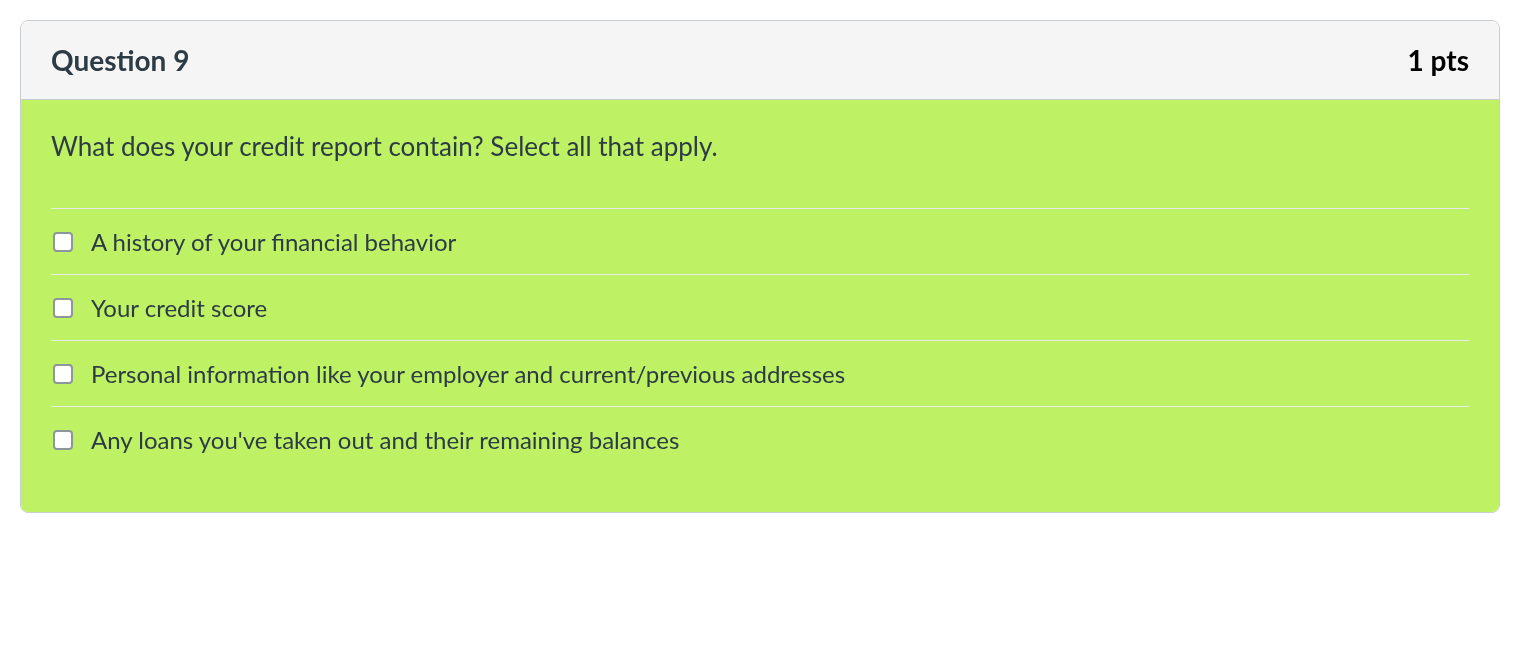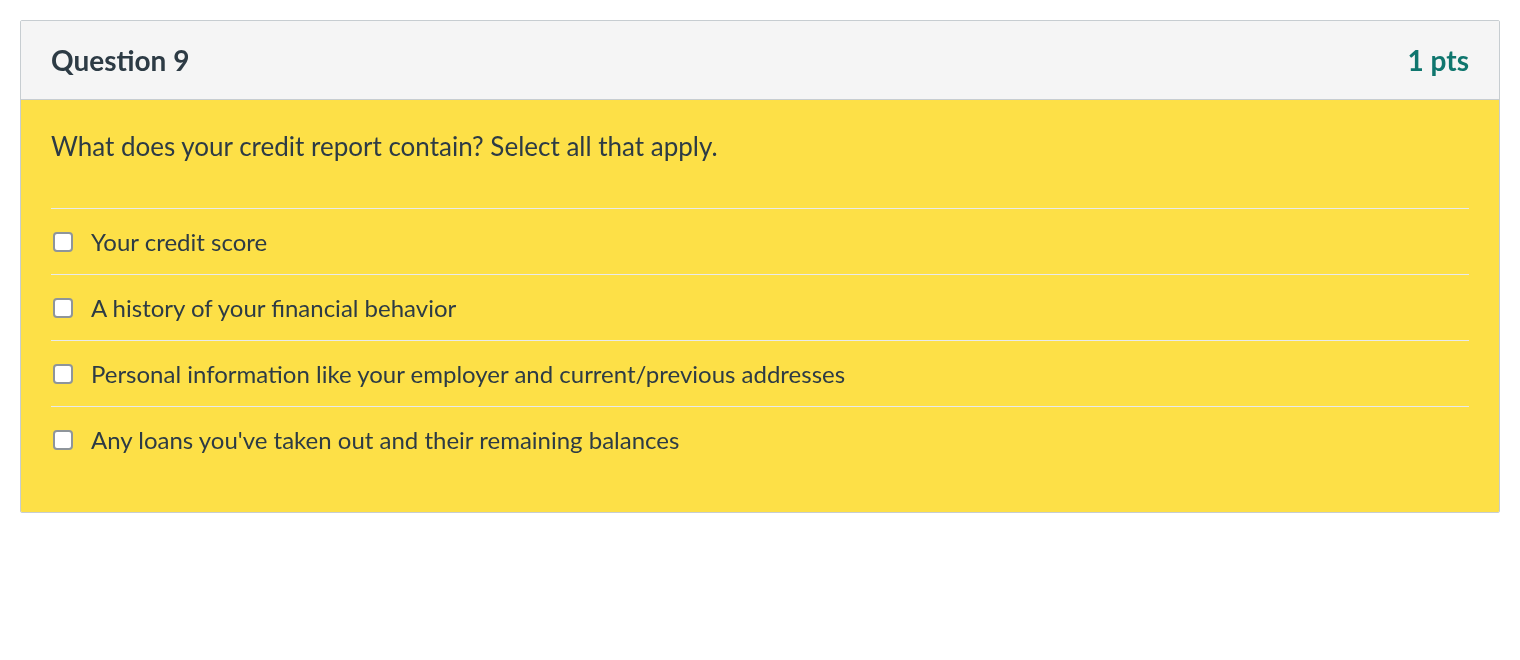--- a/index.html
+++ b/index.html
@@ -9,43 +9,43 @@
     }
     body {
       font-family: "Lato", "Helvetica Neue", Helvetica, Arial, sans-serif;
       background: #ffffff;
       padding: 20px;
       color: #2d3b45;
       width: 1520px;
     }
     .question-card {
       border: 1px solid #c7cdd1;
-      border-radius: 2px;
+      border-radius: 8px;
       overflow: hidden;
     }
     .question-header {
       background: #f5f5f5;
       border-bottom: 1px solid #c7cdd1;
       padding: 22px 30px;
       display: flex;
       justify-content: space-between;
       align-items: center;
     }
     .question-title {
       font-size: 28px;
       font-weight: 700;
       color: #2d3b45;
     }
     .question-points {
       font-size: 28px;
       font-weight: 700;
-      color: #0f766e;
+      color: #000000;
     }
     .question-body {
-      background: #fde047;
+      background: #bef264;
       padding: 30px 30px 40px 30px;
     }
     .question-prompt {
       font-size: 26px;
       color: #2d3b45;
       margin-bottom: 46px;
       font-weight: 400;
     }
     .answer-option {
       display: flex;
@@ -95,29 +95,29 @@
     <span class="question-title">Question 9</span>
     <span class="question-points">1 pts</span>
   </div>
   <div class="question-body">
     <div class="question-prompt">What does your credit report contain? Select all that apply.</div>
 
     <div class="answer-option">
       <label class="checkbox-wrapper">
         <input type="checkbox" class="hidden-checkbox" style="">
         <span class="checkbox-box"></span>
-        <span class="answer-label">Your credit score</span>
+        <span class="answer-label">A history of your financial behavior</span>
       </label>
     </div>
 
     <div class="answer-option">
       <label class="checkbox-wrapper">
         <input type="checkbox" class="hidden-checkbox" style="">
         <span class="checkbox-box"></span>
-        <span class="answer-label">A history of your financial behavior</span>
+        <span class="answer-label">Your credit score</span>
       </label>
     </div>
 
     <div class="answer-option">
       <label class="checkbox-wrapper">
         <input type="checkbox" class="hidden-checkbox" style="">
         <span class="checkbox-box"></span>
         <span class="answer-label">Personal information like your employer and current/previous addresses</span>
       </label>
     </div>

